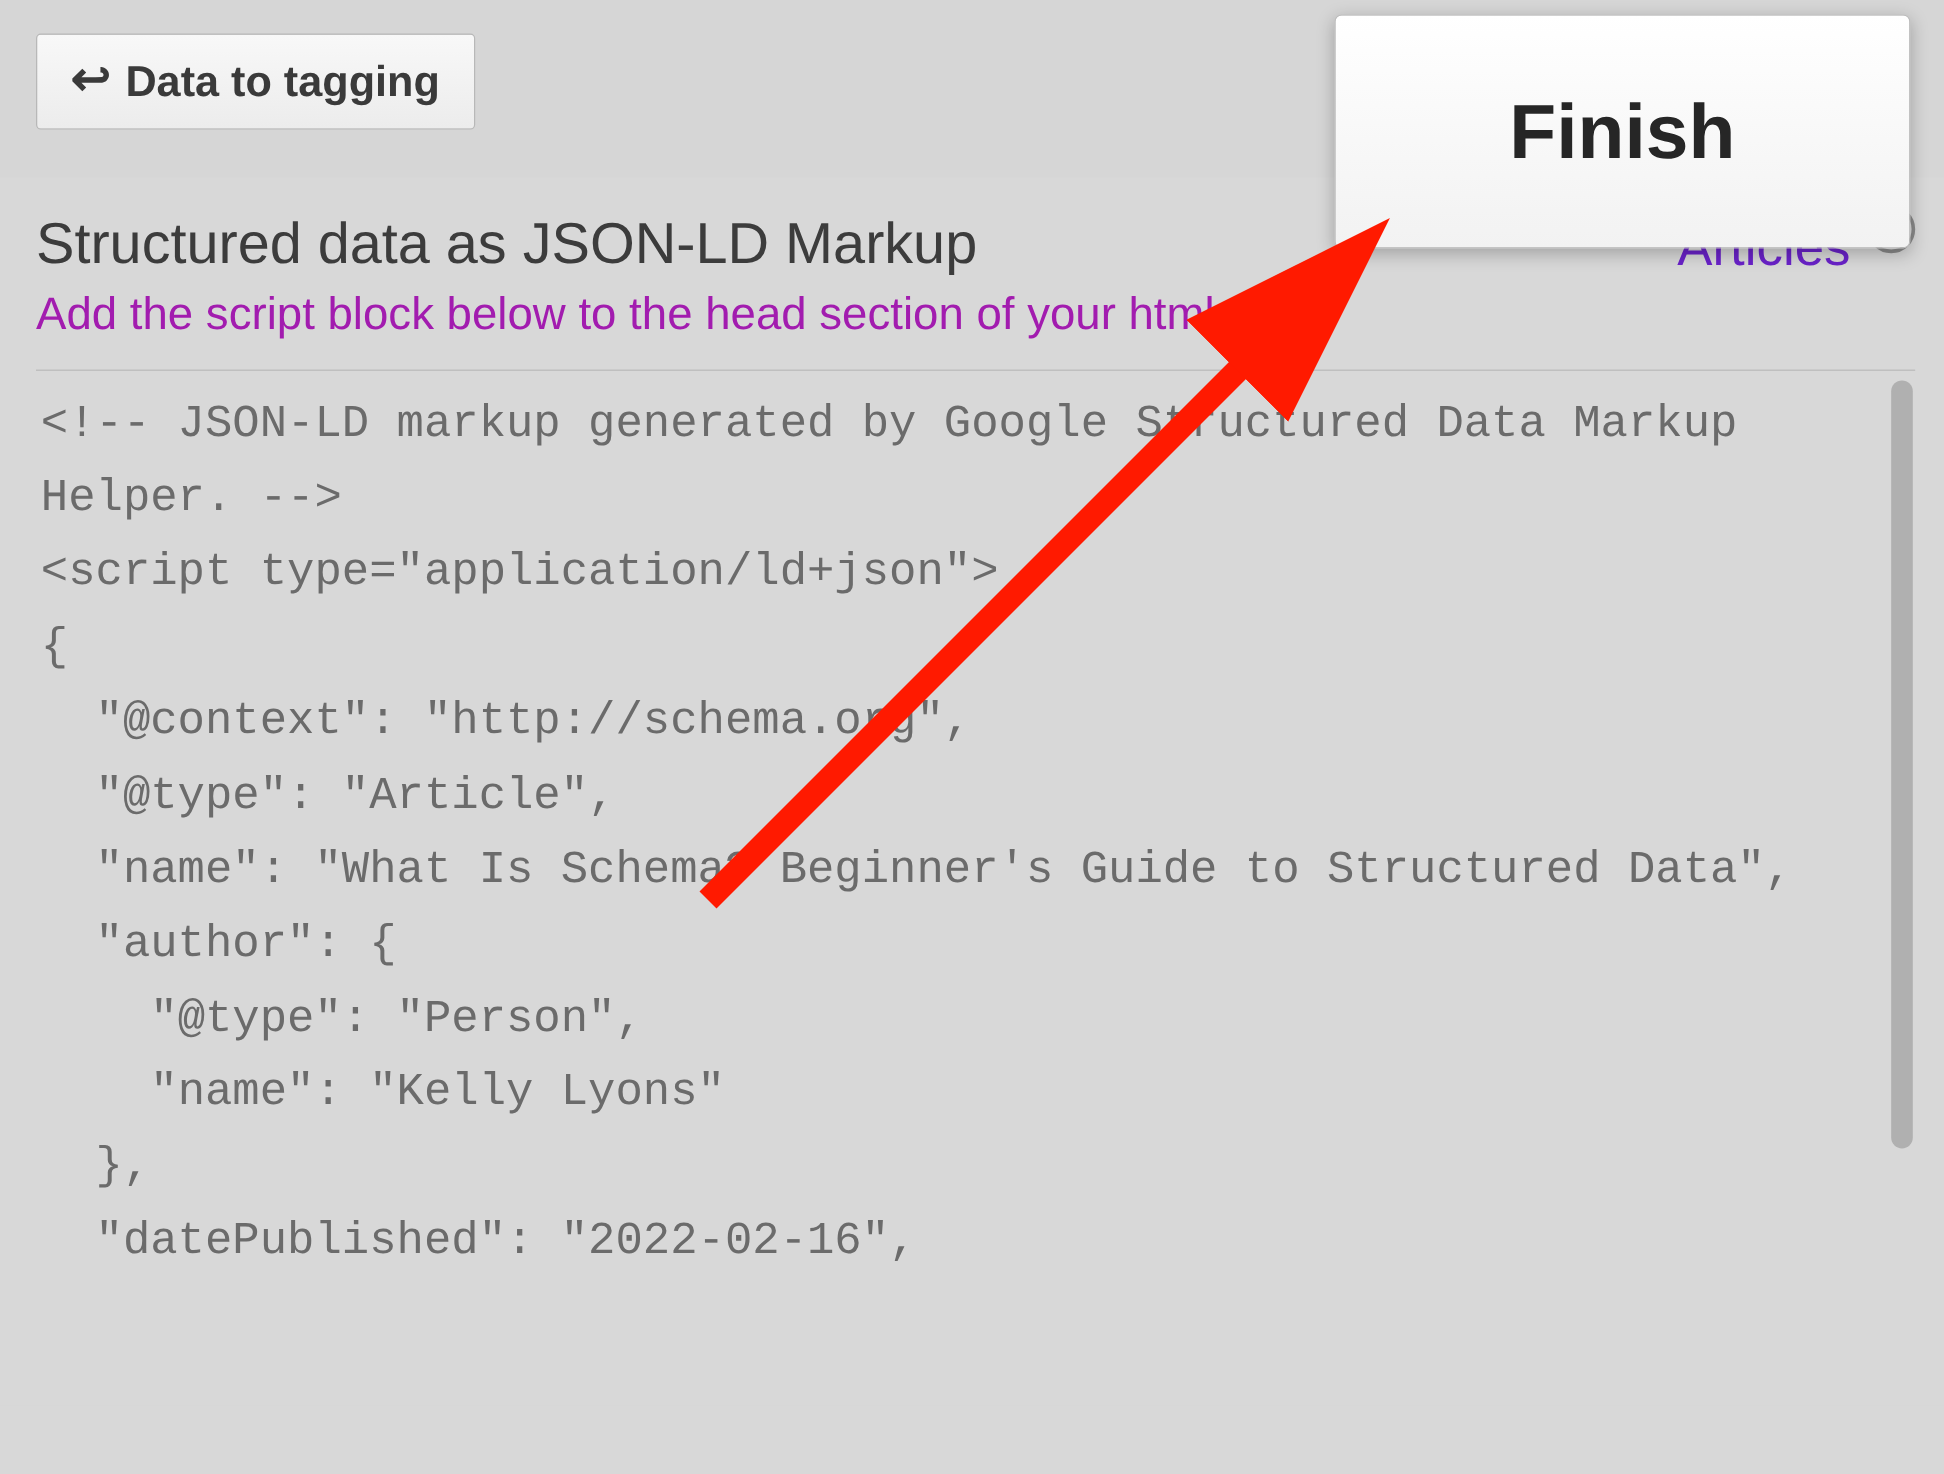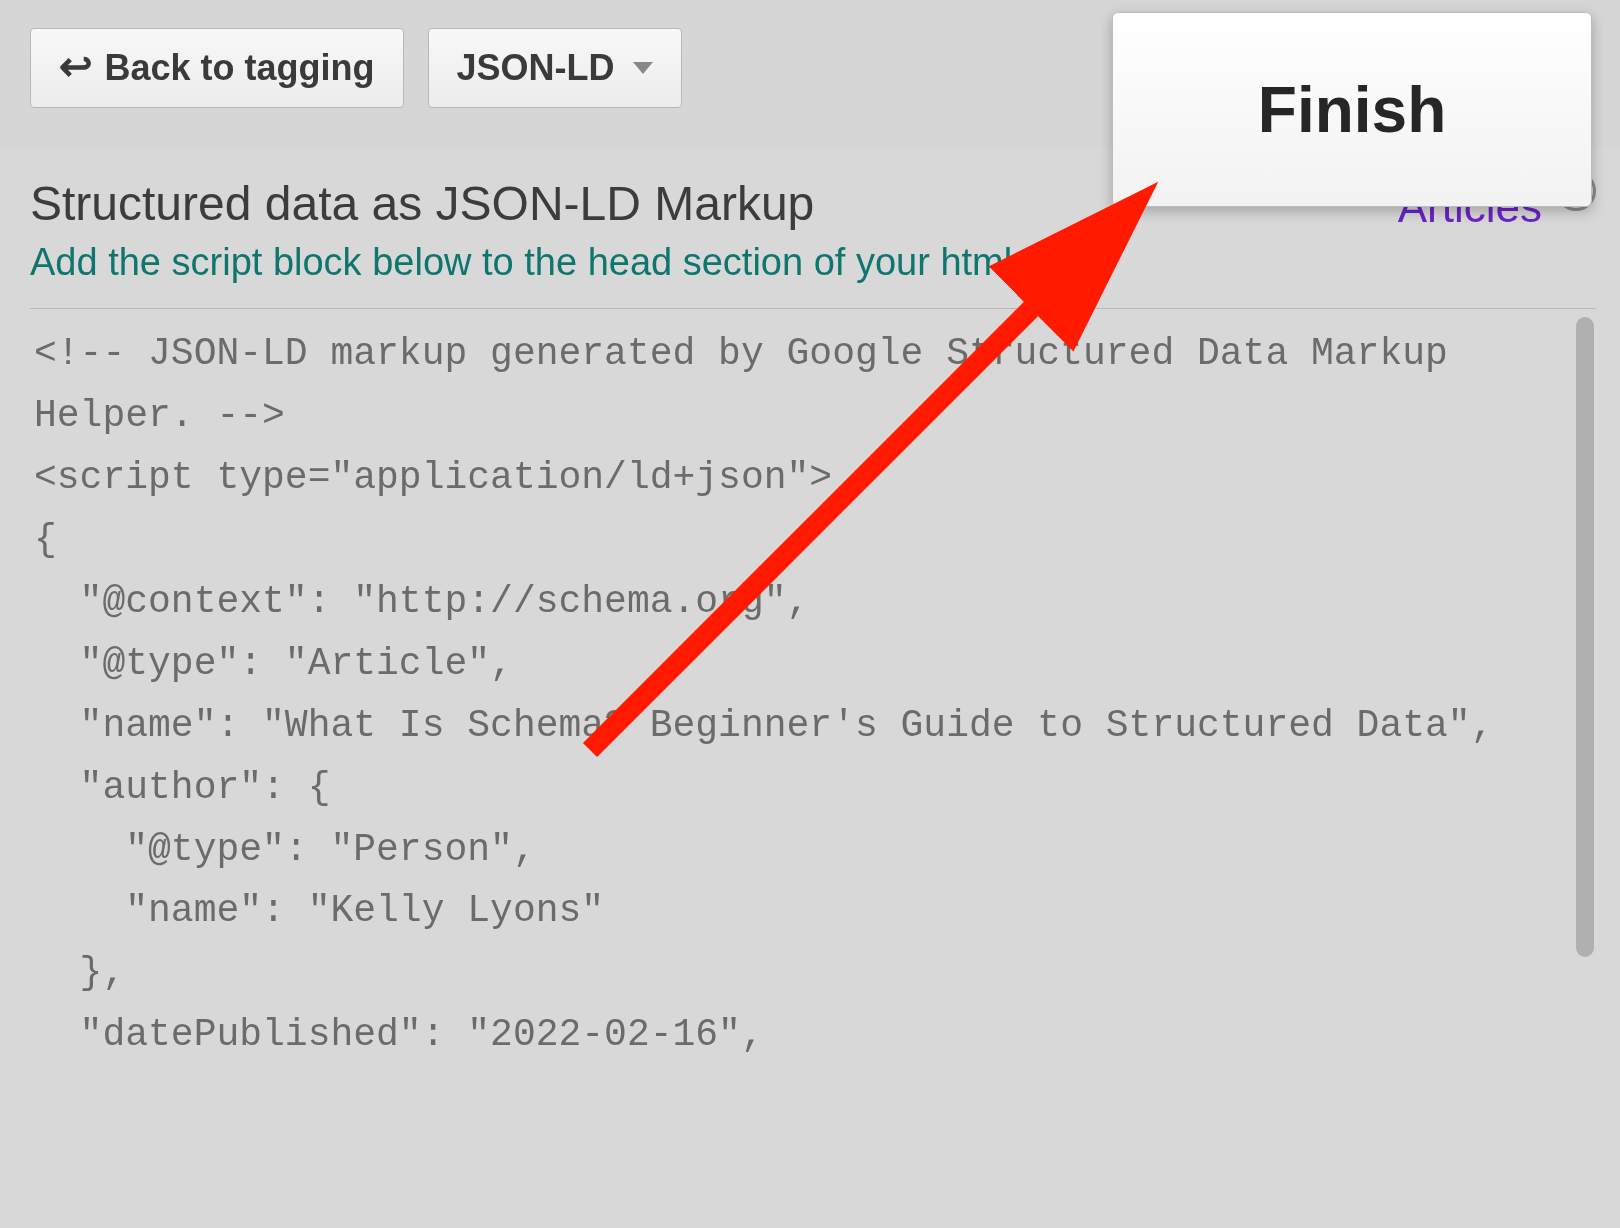--- a/index.html
+++ b/index.html
@@ -79,21 +79,21 @@
     justify-content: space-between;
   }
   .title {
     font-size: 48px;
     color: #3c3c3c;
     font-weight: 400;
     margin-bottom: 10px;
   }
   .subtitle {
     font-size: 38px;
-    color: #0f766e;
+    color: #a21caf;
     font-weight: 400;
     margin-bottom: 18px;
   }
   .articles-link {
     font-size: 44px;
     color: #6a22c9;
     text-decoration: none;
     display: inline-flex;
     align-items: center;
     gap: 14px;
@@ -156,25 +156,21 @@
     pointer-events: none;
     z-index: 50;
   }
 </style>
 </head>
 <body>
 
 <div class="toolbar">
   <button class="btn">
     <span class="back-arrow">↩</span>
-    <span>Back to tagging</span>
-  </button>
-  <button class="btn">
-    <span>JSON-LD</span>
-    <span class="dropdown-caret"></span>
+    <span>Data to tagging</span>
   </button>
   <div class="toolbar-spacer"></div>
   <button class="btn download-btn">
     <span>Down</span>
   </button>
 </div>
 
 <div class="content">
   <div class="content-header">
     <div>

